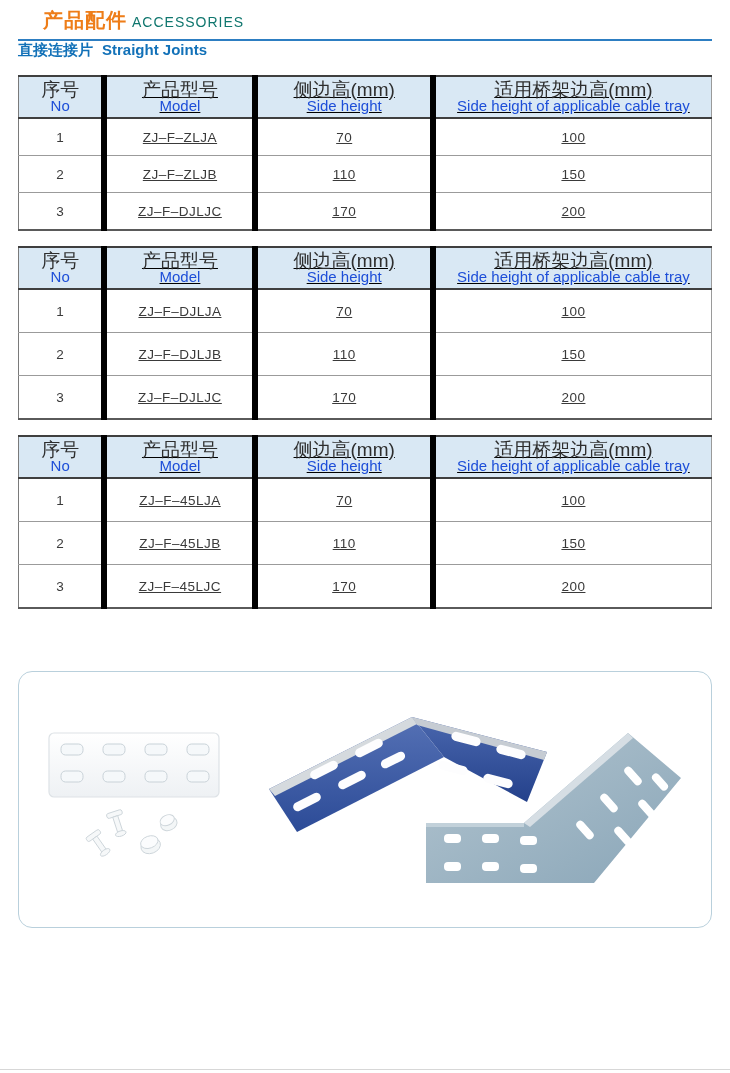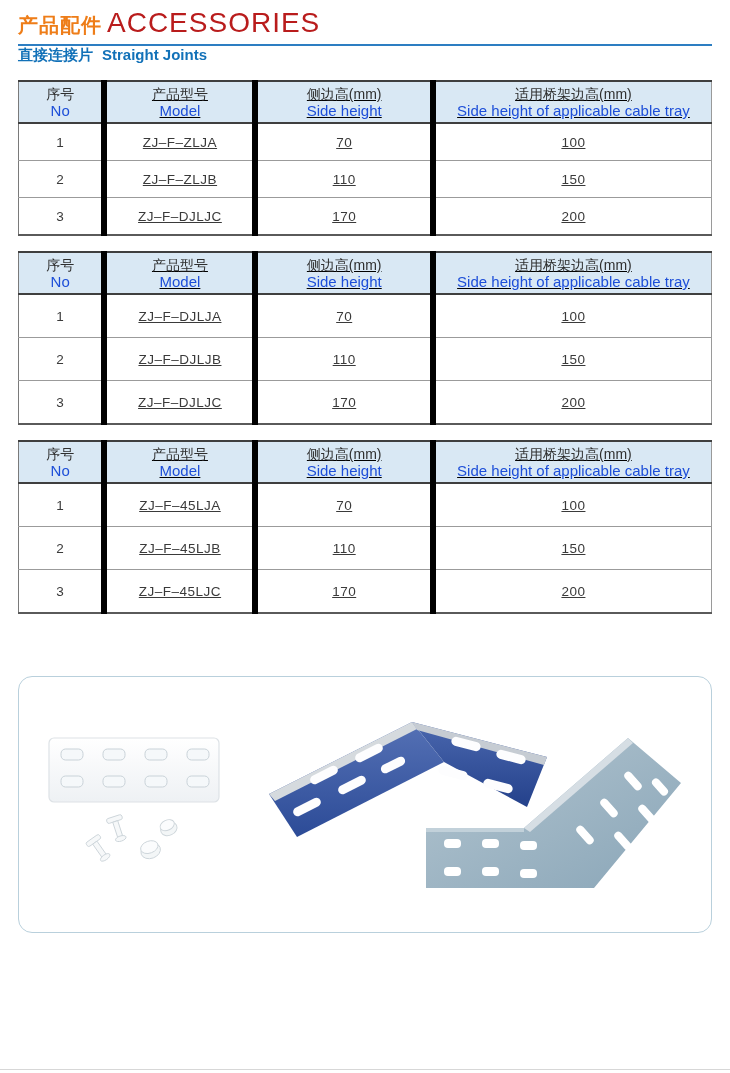--- a/index.html
+++ b/index.html
@@ -5,43 +5,43 @@
   html,body{margin:0;padding:0;background:#ffffff;}
   body{
     width:730px;height:1073px;position:relative;overflow:hidden;
     font-family:"Liberation Sans", sans-serif;
     -webkit-font-smoothing:antialiased;
   }
   .content{padding:0 18px;position:relative;}
 
   
   .page-header{padding-top:7px;}
-  .page-header .cn{font-size:20px;font-weight:bold;color:#ee7d18;letter-spacing:1px;}
-  .page-header .en{font-size:28px;color:#b91c1c;letter-spacing:1px;margin-left:5px;}
+  .page-header .cn{font-size:20px;font-weight:bold;color:#ee7d18;letter-spacing:1px;margin-left:25px;}
+  .page-header .en{font-size:14px;color:#0f766e;letter-spacing:1px;margin-left:5px;}
   .header-rule{border-bottom:2px solid #2d7ec2;margin-top:5px;}
 
   
   h2.section-title{margin:0;font-size:15px;color:#1271b8;font-weight:bold;}
   h2.section-title .en{margin-left:9px;}
   .st-1{margin-top:11px;}
   .st-2{margin-top:49px;}
   .st-3{margin-top:52px;}
 
   
   table.spec{
     width:100%;border-collapse:collapse;margin-top:15px;
     border-top:2px solid #3f3f3f;border-bottom:2px solid #5a5a5a;
     border-left:1px solid #7a7a7a;border-right:1px solid #9a9a9a;
     table-layout:fixed;
   }
   table.spec thead th{
     background:#d9e8f4;border-bottom:2px solid #3f3f3f;
     font-weight:normal;text-align:center;padding:4px 2px;
   }
-  table.spec thead th .cn{display:block;font-size:14px;color:#2e2e2e;line-height:17px;}
+  table.spec thead th .cn{display:block;font-size:19px;color:#2e2e2e;line-height:17px;}
   table.spec thead th .en{display:block;font-size:15px;color:#1d4ed8;line-height:15px;}
   table.spec th + th, table.spec td + td{border-left:6px solid #000000;text-decoration:underline;}
   table.spec tbody td{
     text-align:center;font-size:13.5px;color:#3a3a3a;letter-spacing:.5px;
   }
   table.spec tbody tr + tr td{border-top:1px solid #9b9b9b;}
   table.t-straight tbody td{height:34px;}
   table.t-angled tbody td, table.t-45 tbody td{height:40px;}
   col.c-no{width:12.4%;} col.c-model{width:21.8%;}
   col.c-side{width:25.6%;} col.c-tray{width:40.2%;}

